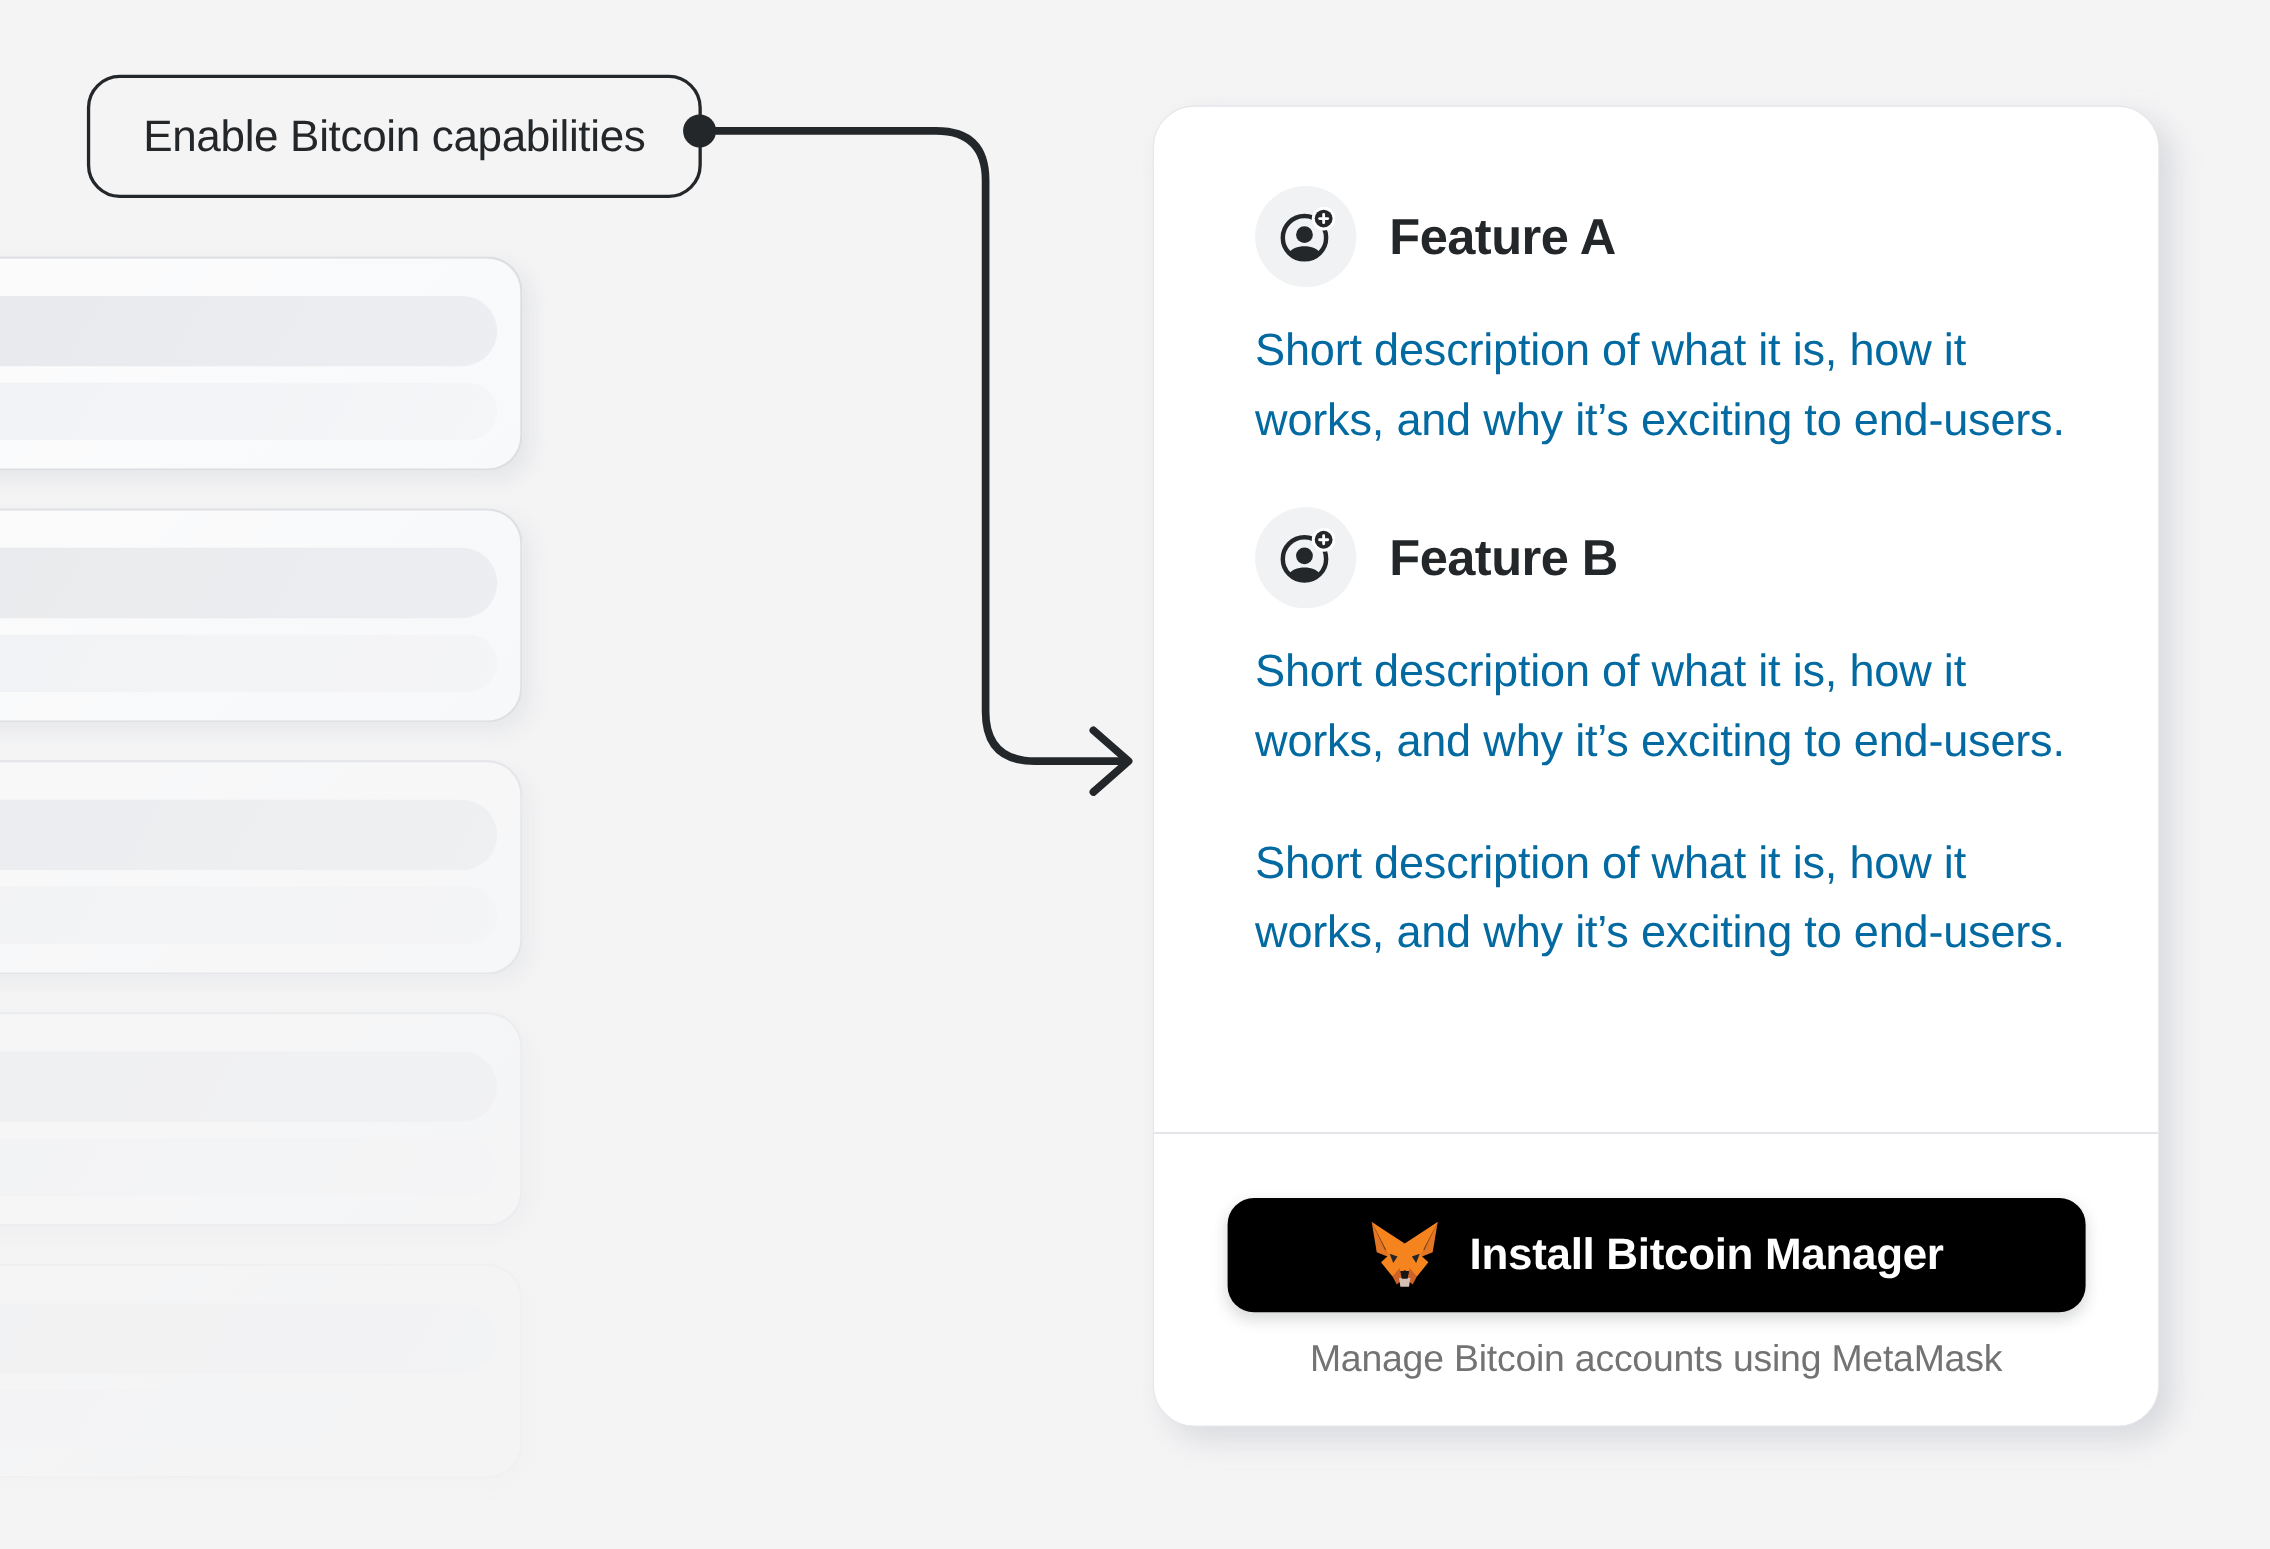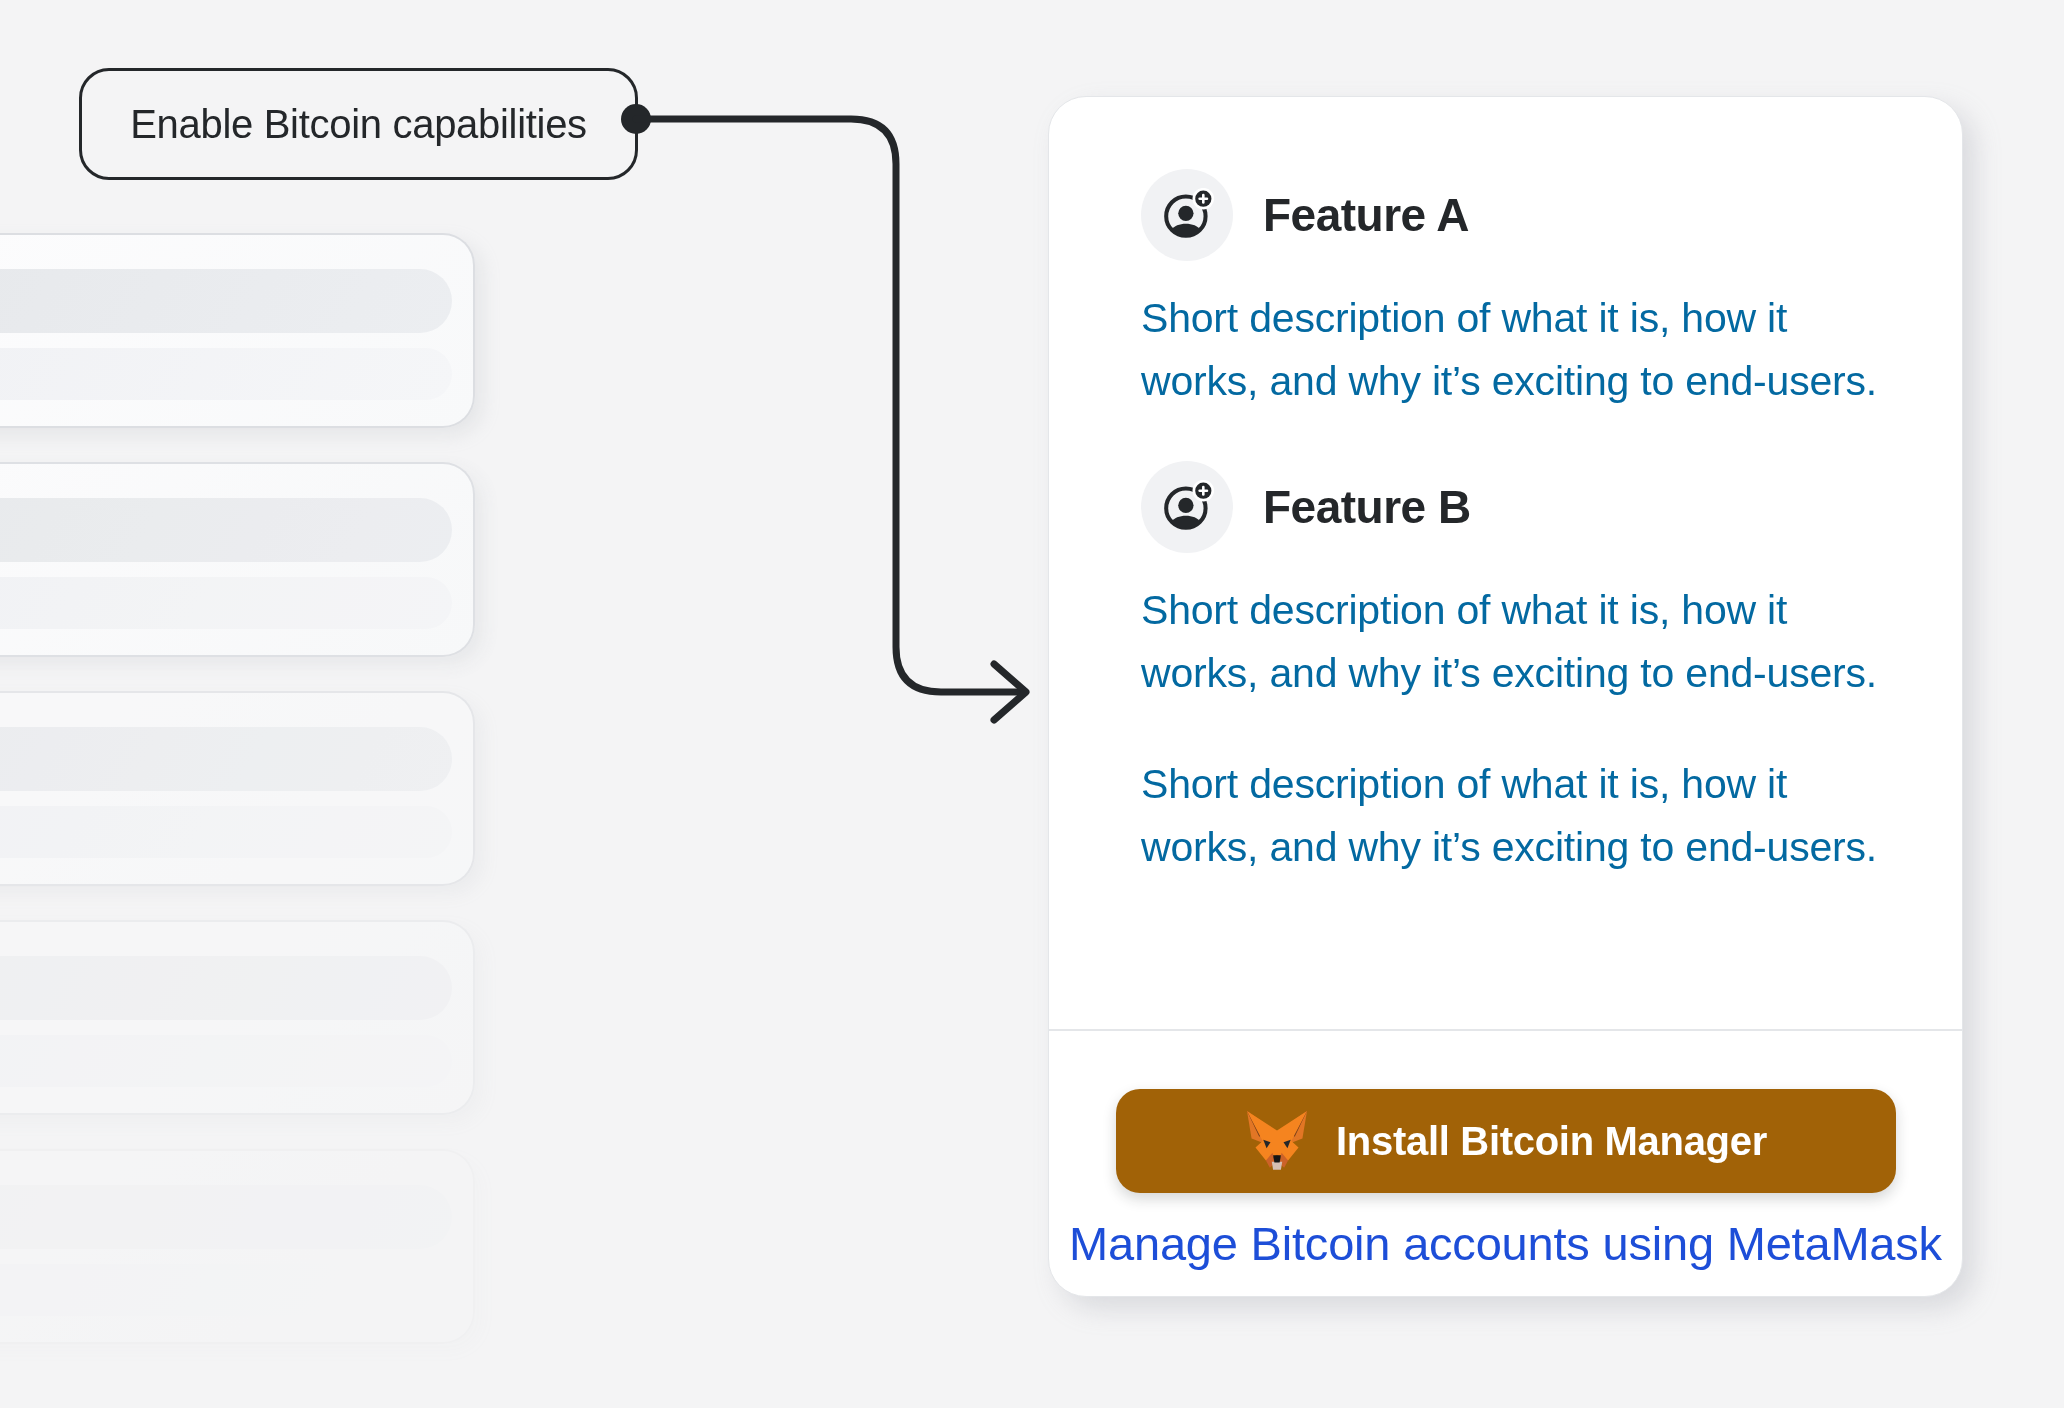--- a/index.html
+++ b/index.html
@@ -108,39 +108,39 @@
   
   .panel-footer {
     position: absolute; left: 0; top: 932px;
     width: 100%; height: 269px;
     border-top: 2px solid #e4e6e9;
     display: flex; flex-direction: column; align-items: center;
   }
   .install-btn {
     margin-top: 58px;
     width: 780px; height: 104px;
-    background: #a16207;
+    background: #000000;
     border: none;
     border-radius: 24px;
     display: flex; align-items: center; justify-content: center; gap: 26px;
     cursor: pointer;
     box-shadow: 0 6px 14px rgba(30,32,36,0.18);
   }
   .install-btn svg { width: 66px; height: 60px; display: block; flex: 0 0 auto; }
   .install-btn-label {
     color: #ffffff;
     font-size: 40px;
     font-weight: 700;
     letter-spacing: -0.3px;
     white-space: nowrap;
   }
   .footer-caption {
     margin-top: 23px;
-    font-size: 47px;
-    color: #1d4ed8;
+    font-size: 34px;
+    color: #737373;
     letter-spacing: -0.2px;
     white-space: nowrap;
   }
 </style>
 </head>
 <body>
 
 <div class="callout">
   <span class="callout-text">Enable Bitcoin capabilities</span>
 </div>

